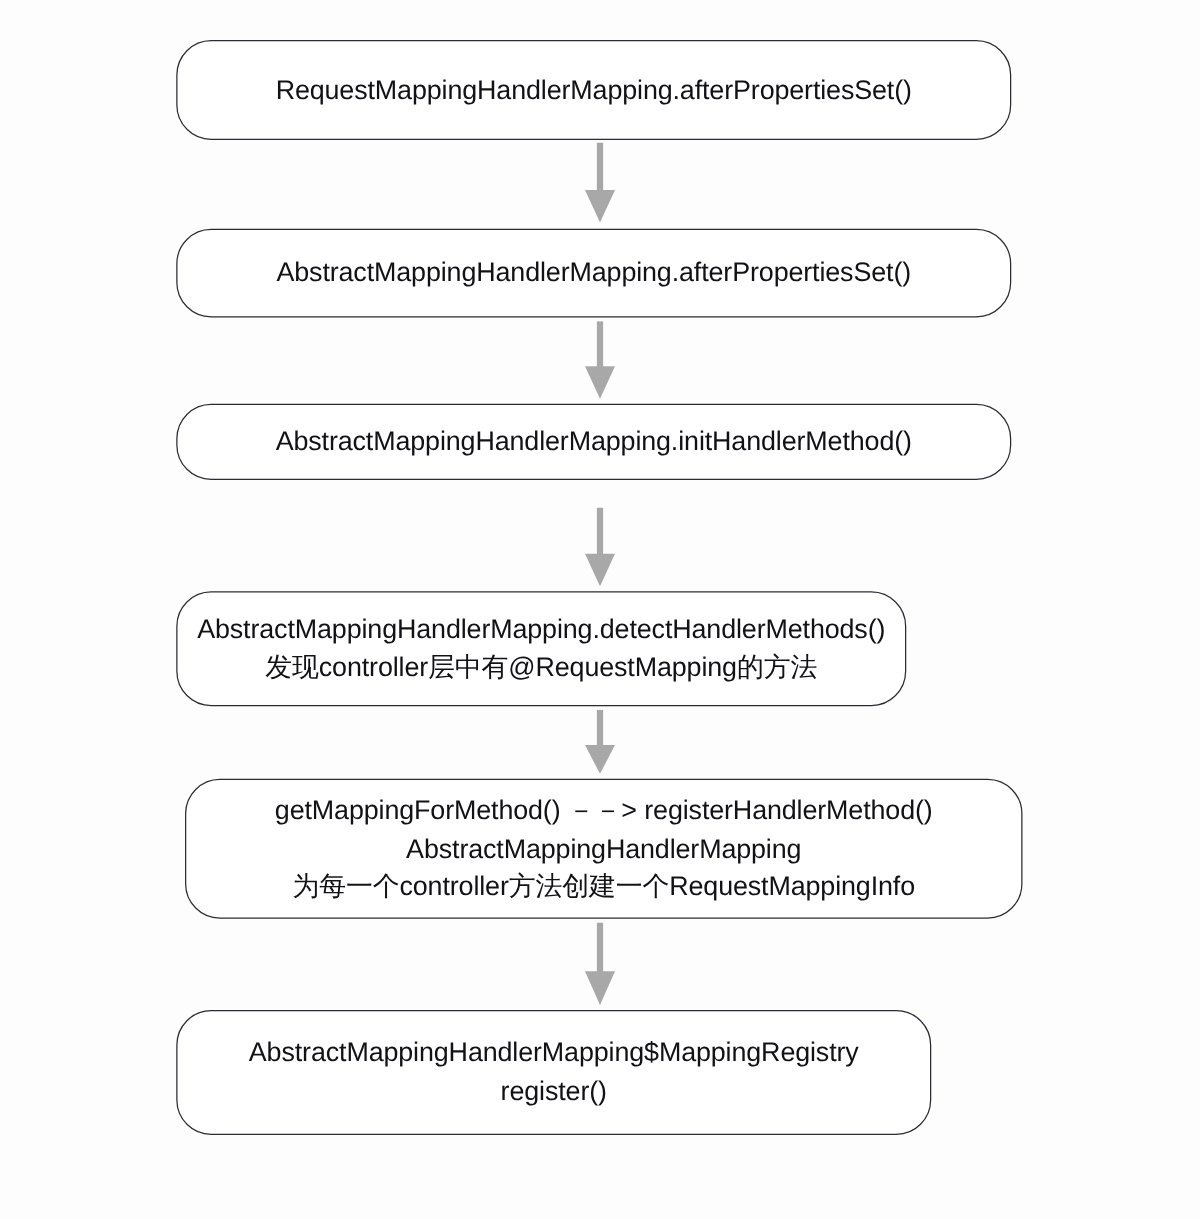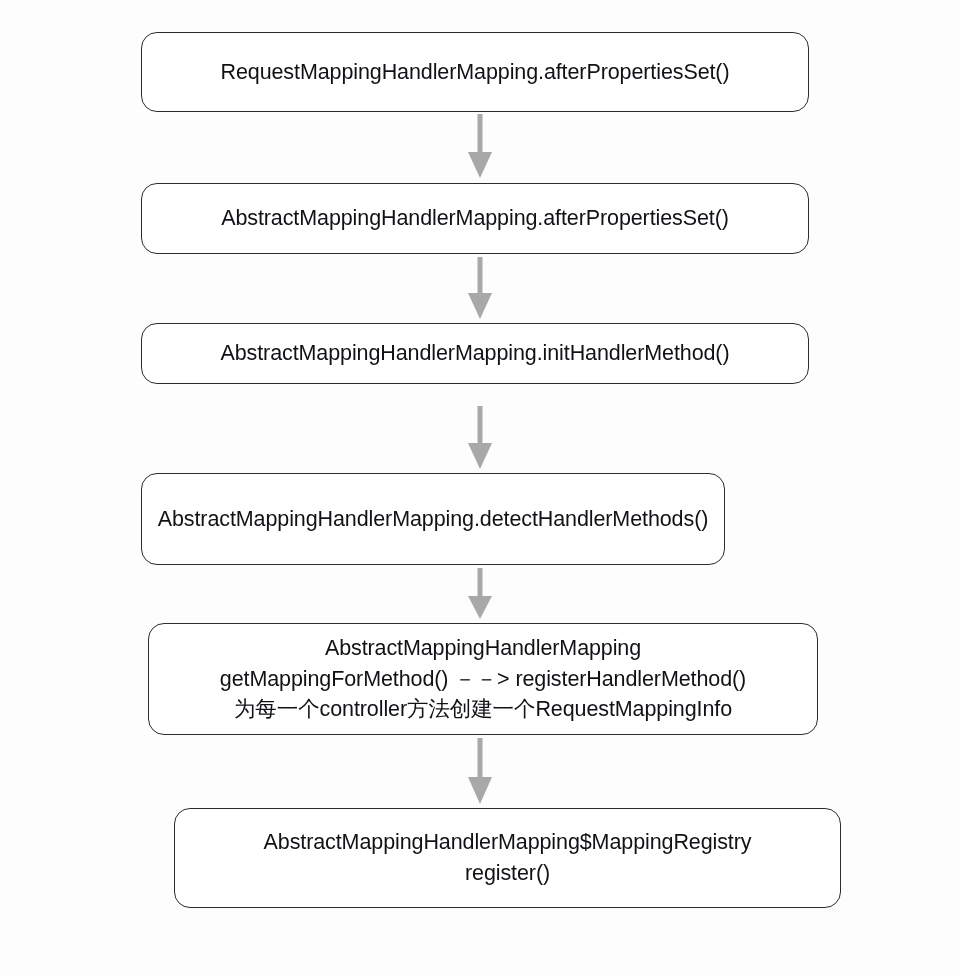--- a/index.html
+++ b/index.html
@@ -19,21 +19,21 @@
     position: relative;
     width: 960px;
     height: 975px;
     background: #fdfdfd;
   }
 
   .node {
     position: absolute;
     box-sizing: border-box;
     border: 1.6px solid #2b2b33;
-    border-radius: 16px;
+    border-radius: 28px;
     background: #ffffff;
     display: flex;
     flex-direction: column;
     align-items: center;
     justify-content: center;
     text-align: center;
     color: #111116;
     font-size: 21.5px;
     line-height: 1.42;
     letter-spacing: -0.1px;
@@ -44,21 +44,21 @@
     display: block;
     white-space: nowrap;
   }
 
   
   #node-1 { left: 141px; top: 32px;  width: 668px; height: 80px; }
   #node-2 { left: 141px; top: 183px; width: 668px; height: 71px; }
   #node-3 { left: 141px; top: 323px; width: 668px; height: 61px; }
   #node-4 { left: 141px; top: 473px; width: 584px; height: 92px; }
   #node-5 { left: 148px; top: 623px; width: 670px; height: 112px; }
-  #node-6 { left: 141px; top: 808px; width: 667px; height: 100px; margin-left: 33px; }
+  #node-6 { left: 141px; top: 808px; width: 604px; height: 100px; }
 
   
   .arrow {
     position: absolute;
     width: 34px;
     height: 60px;
     left: 463px;
   }
   #arrow-1 { top: 114px; height: 66px; }
   #arrow-2 { top: 257px; height: 64px; }
@@ -101,32 +101,33 @@
 
   <div class="arrow" id="arrow-3">
     <svg viewBox="0 0 34 65" preserveAspectRatio="none" aria-hidden="true">
       <path d="M14.5 0 H19.5 V39 H14.5 Z" fill="#a8a8a8"></path>
       <path d="M5 37 H29 L17 63 Z" fill="#a8a8a8"></path>
     </svg>
   </div>
 
   <div class="node" id="node-4">
     <span class="line">AbstractMappingHandlerMapping.detectHandlerMethods()</span>
+    <span class="line">发现controller层中有@RequestMapping的方法</span>
   </div>
 
   <div class="arrow" id="arrow-4">
     <svg viewBox="0 0 34 53" preserveAspectRatio="none" aria-hidden="true">
       <path d="M14.5 0 H19.5 V30 H14.5 Z" fill="#a8a8a8"></path>
       <path d="M5 28 H29 L17 51 Z" fill="#a8a8a8"></path>
     </svg>
   </div>
 
   <div class="node" id="node-5">
+    <span class="line">getMappingForMethod()  －－&gt;  registerHandlerMethod()</span>
     <span class="line">AbstractMappingHandlerMapping</span>
-    <span class="line">getMappingForMethod()  －－&gt;  registerHandlerMethod()</span>
     <span class="line">为每一个controller方法创建一个RequestMappingInfo</span>
   </div>
 
   <div class="arrow" id="arrow-5">
     <svg viewBox="0 0 34 68" preserveAspectRatio="none" aria-hidden="true">
       <path d="M14.5 0 H19.5 V41 H14.5 Z" fill="#a8a8a8"></path>
       <path d="M5 39 H29 L17 66 Z" fill="#a8a8a8"></path>
     </svg>
   </div>
 

